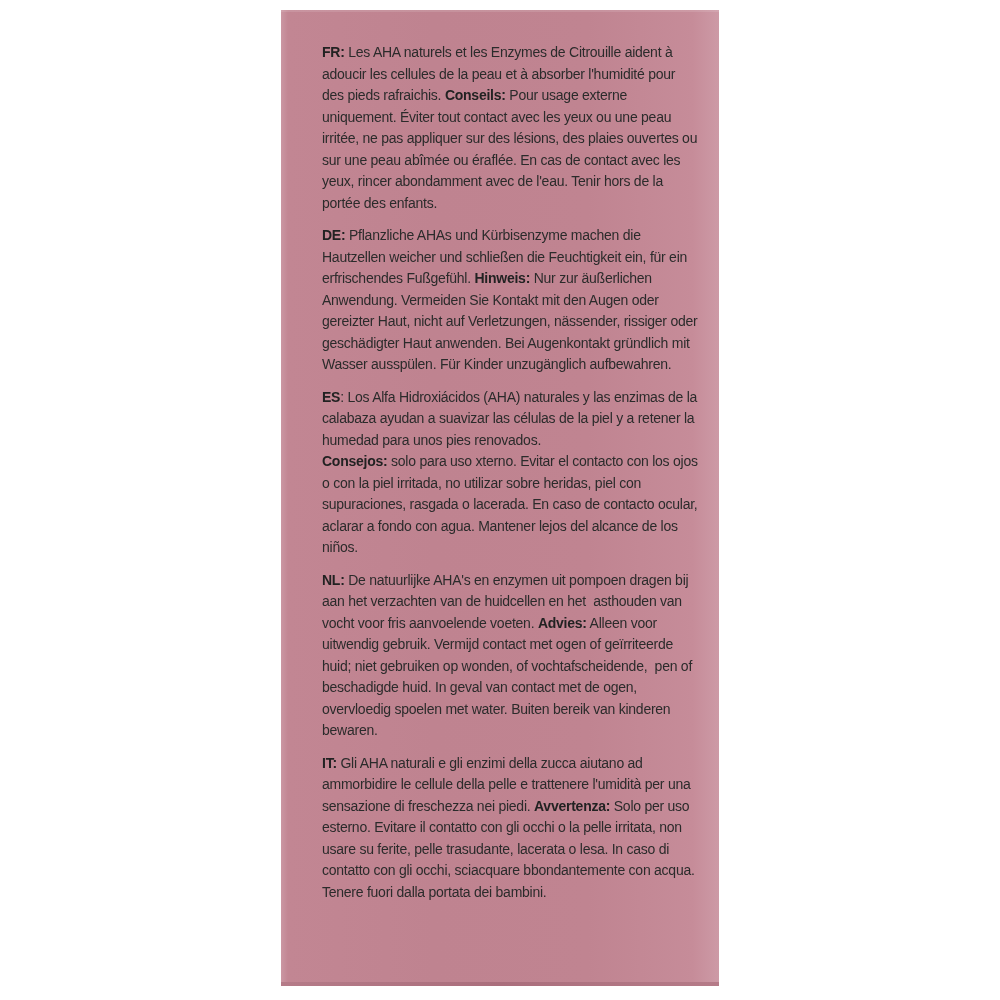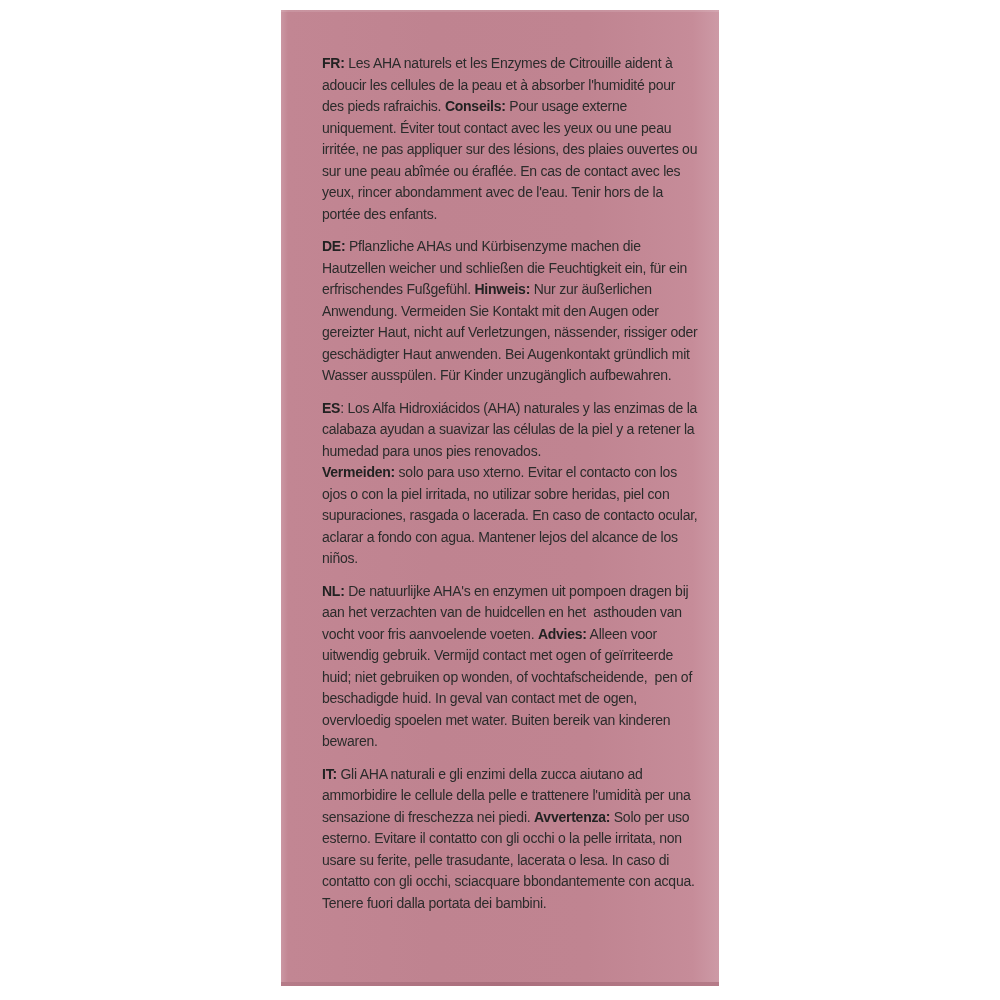--- a/index.html
+++ b/index.html
@@ -35,21 +35,21 @@
     position: absolute;
     left: 0;
     right: 0;
     bottom: 0;
     height: 4px;
     background: linear-gradient(90deg, #b57b88 0%, #aa6e7c 50%, #b57b88 100%);
   }
   .text-col {
     position: absolute;
     left: 41px;
-    top: 43px;
+    top: 32px;
     width: 378px;
     color: #2b2b2b;
     font-size: 14px;
     line-height: 21.5px;
     letter-spacing: -0.25px;
     text-align: left;
   }
   .section {
     margin: 0 0 11px 0;
     white-space: pre-wrap;
@@ -64,21 +64,21 @@
 
 <div class="stage">
   <div class="label-panel">
     <div class="text-col">
 
       <p class="section"><span class="b">FR:</span><span> Les AHA naturels et les Enzymes de Citrouille aident à adoucir les cellules de la peau et à absorber l'humidité pour des pieds rafraichis. </span><span class="b">Conseils:</span><span> Pour usage externe uniquement. Éviter tout contact avec les yeux ou une peau irritée, ne pas appliquer sur des lésions, des plaies ouvertes ou sur une peau abîmée ou éraflée. En cas de contact avec les yeux, rincer abondamment avec de l'eau. Tenir hors de la portée des enfants.</span></p>
 
       <p class="section"><span class="b">DE:</span><span> Pflanzliche AHAs und Kürbisenzyme machen die Hautzellen weicher und schließen die Feuchtigkeit ein, für ein erfrischendes Fußgefühl. </span><span class="b">Hinweis:</span><span> Nur zur äußerlichen Anwendung. Vermeiden Sie Kontakt mit den Augen oder gereizter Haut, nicht auf Verletzungen, nässender, rissiger oder geschädigter Haut anwenden. Bei Augenkontakt gründlich mit Wasser ausspülen. Für Kinder unzugänglich aufbewahren.</span></p>
 
       <p class="section"><span class="b">ES</span><span>: Los Alfa Hidroxiácidos (AHA) naturales y las enzimas de la calabaza ayudan a suavizar las células de la piel y a retener la humedad para unos pies renovados.
-</span><span class="b">Vermeiden:</span><span> solo para uso xterno. Evitar el contacto con los ojos o con la piel irritada, no utilizar sobre heridas, piel con supuraciones, rasgada o lacerada. En caso de contacto ocular, aclarar a fondo con agua. Mantener lejos del alcance de los niños.</span></p>
+</span><span class="b">Consejos:</span><span> solo para uso xterno. Evitar el contacto con los ojos o con la piel irritada, no utilizar sobre heridas, piel con supuraciones, rasgada o lacerada. En caso de contacto ocular, aclarar a fondo con agua. Mantener lejos del alcance de los niños.</span></p>
 
       <p class="section"><span class="b">NL:</span><span> De natuurlijke AHA's en enzymen uit pompoen dragen bij aan het verzachten van de huidcellen en het  asthouden van vocht voor fris aanvoelende voeten. </span><span class="b">Advies:</span><span> Alleen voor uitwendig gebruik. Vermijd contact met ogen of geïrriteerde huid; niet gebruiken op wonden, of vochtafscheidende,  pen of beschadigde huid. In geval van contact met de ogen, overvloedig spoelen met water. Buiten bereik van kinderen bewaren.</span></p>
 
       <p class="section"><span class="b">IT:</span><span> Gli AHA naturali e gli enzimi della zucca aiutano ad ammorbidire le cellule della pelle e trattenere l'umidità per una sensazione di freschezza nei piedi. </span><span class="b">Avvertenza:</span><span> Solo per uso esterno. Evitare il contatto con gli occhi o la pelle irritata, non usare su ferite, pelle trasudante, lacerata o lesa. In caso di contatto con gli occhi, sciacquare bbondantemente con acqua. Tenere fuori dalla portata dei bambini.</span></p>
 
     </div>
   </div>
 </div>
 
 </body></html>

